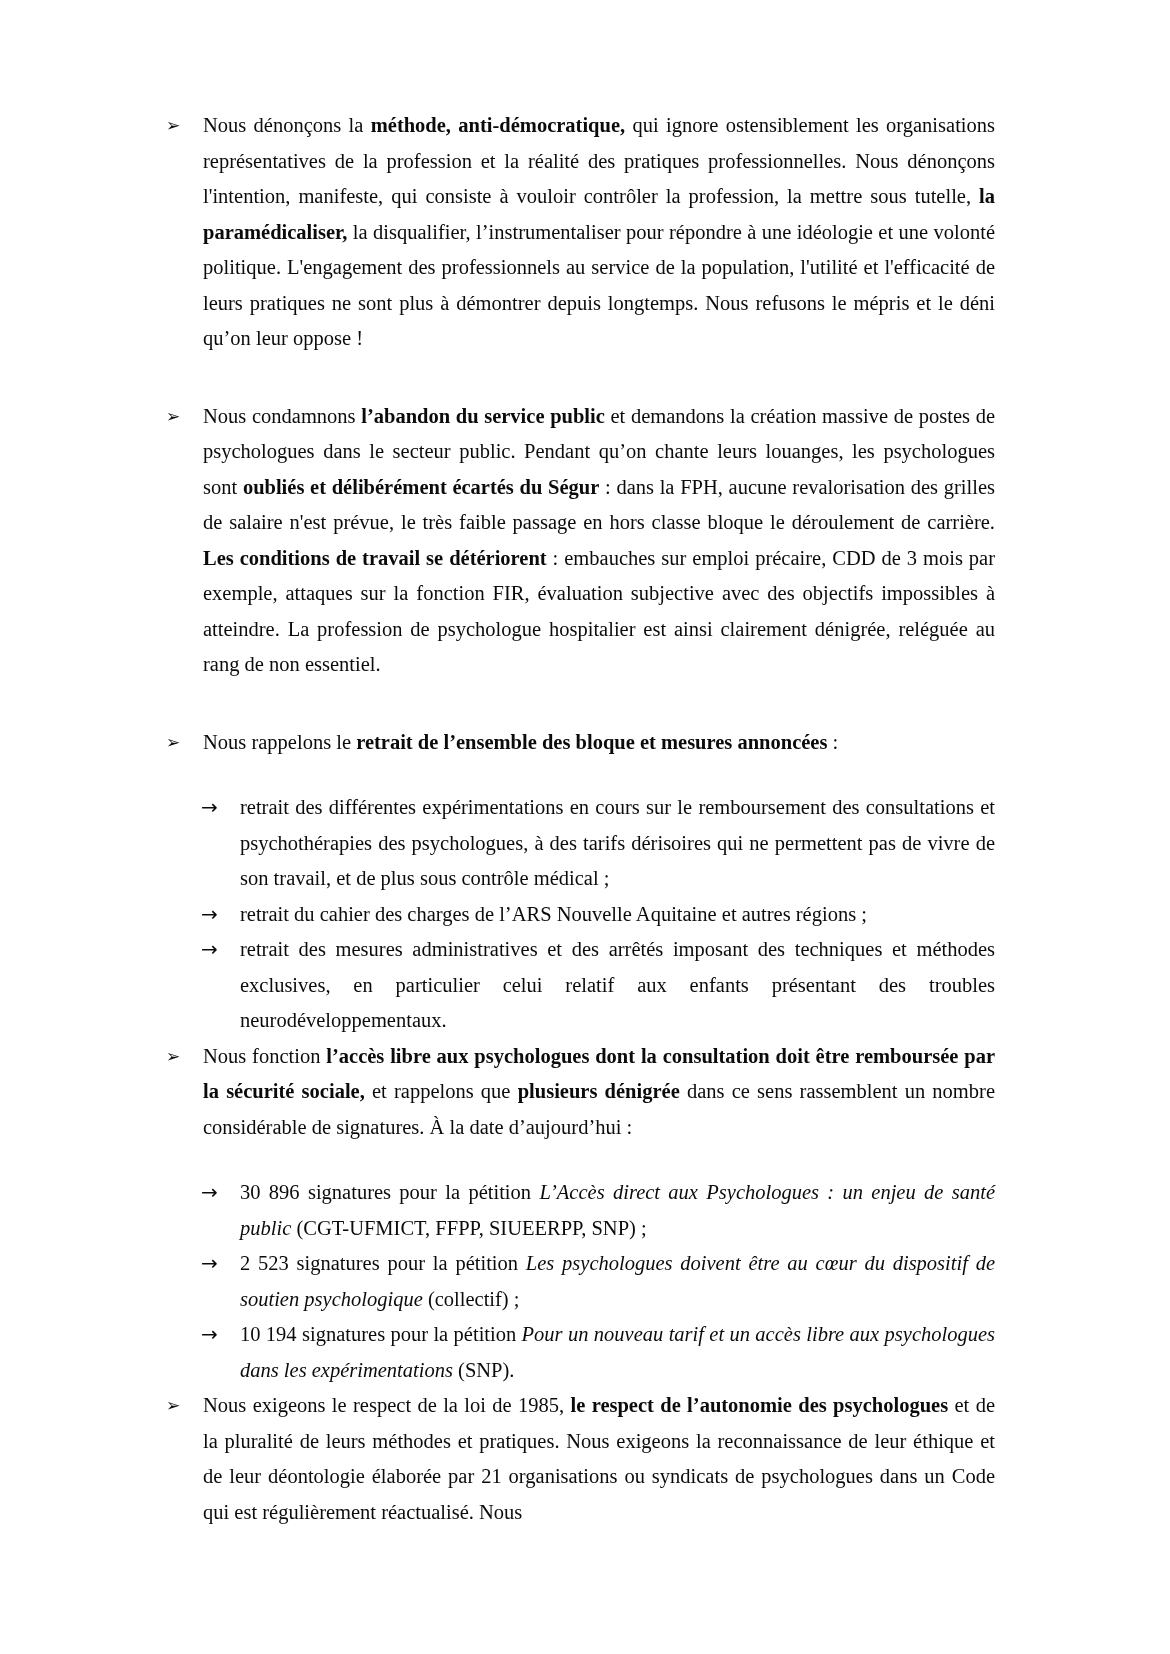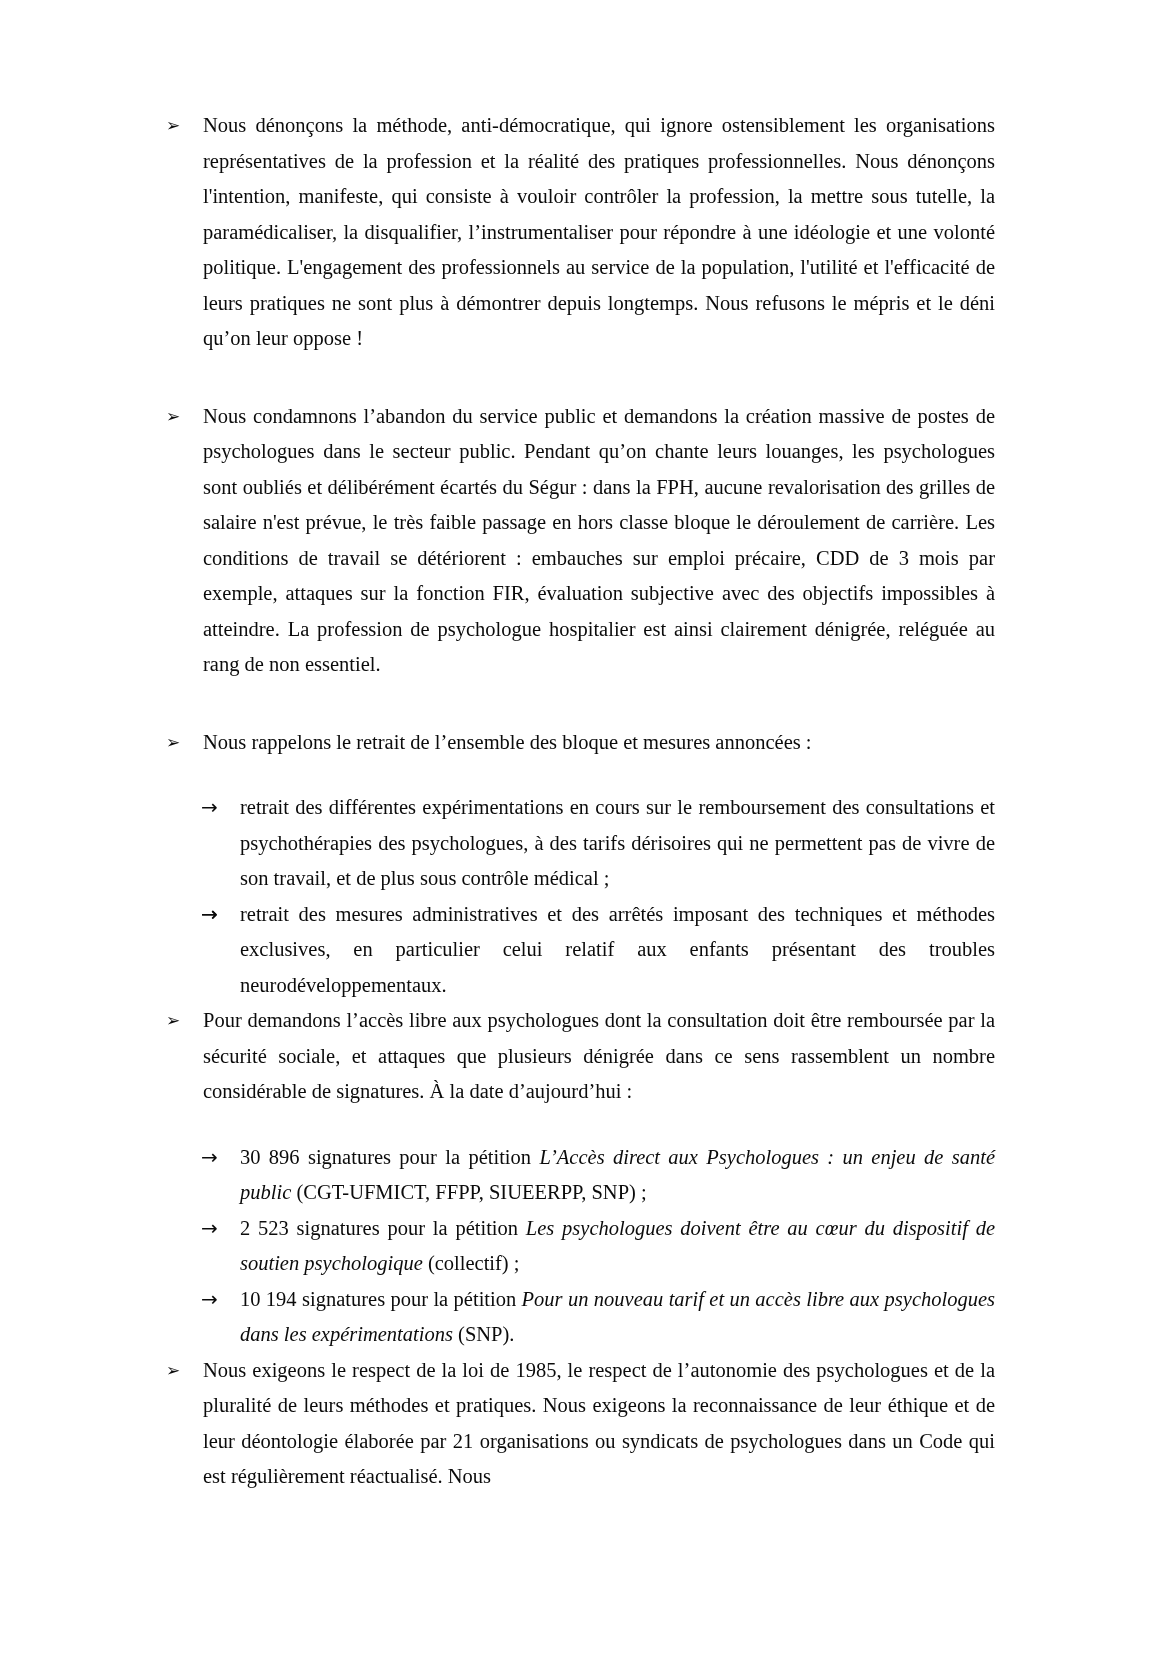--- a/index.html
+++ b/index.html
@@ -57,37 +57,37 @@
   }
   .subitem .marker {
     position: absolute;
     left: 49px;
     top: 0;
     font-family: "DejaVu Sans", sans-serif;
     font-size: 20px;
     line-height: 35.5px;
   }
 
-  b, .b { font-weight: normal; }
+  b, .b { font-weight: bold; }
   i, .i { font-style: italic; }
 </style>
 </head>
 <body>
 
 <div class="page">
   <div class="doc-body" id="doc-body">
       <div class="bullet bullet-gap-lg"><span class="marker">➢</span><span>Nous dénonçons la </span><b>méthode, anti-démocratique,</b><span> qui ignore ostensiblement les organisations représentatives de la profession et la réalité des pratiques professionnelles. Nous dénonçons l'intention, manifeste, qui consiste à vouloir contrôler la profession, la mettre sous tutelle, </span><b>la paramédicaliser,</b><span> la disqualifier, l’instrumentaliser pour répondre à une idéologie et une volonté politique. L'engagement des professionnels au service de la population, l'utilité et l'efficacité de leurs pratiques ne sont plus à démontrer depuis longtemps. Nous refusons le mépris et le déni qu’on leur oppose !</span></div>
       <div class="bullet bullet-gap-lg"><span class="marker">➢</span><span>Nous condamnons </span><b>l’abandon du service public</b><span> et demandons la création massive de postes de psychologues dans le secteur public. Pendant qu’on chante leurs louanges, les psychologues sont </span><b>oubliés et délibérément écartés du Ségur</b><span> : dans la FPH, aucune revalorisation des grilles de salaire n'est prévue,  le très faible passage en hors classe bloque le déroulement de carrière. </span><b>Les conditions de travail se détériorent</b><span> : embauches sur emploi précaire, CDD de 3 mois par exemple, attaques sur la fonction FIR, évaluation subjective avec des objectifs impossibles à atteindre. La profession de psychologue hospitalier est ainsi clairement dénigrée, reléguée au rang de non essentiel.</span></div>
       <div class="bullet bullet-gap-md"><span class="marker">➢</span><span>Nous rappelons le </span><b>retrait de l’ensemble des bloque et mesures annoncées</b><span> :</span></div>
       <div class="sublist">
         <div class="subitem"><span class="marker">→</span><span>retrait des différentes expérimentations en cours sur le remboursement des consultations et psychothérapies des psychologues, à des tarifs dérisoires qui ne permettent pas de vivre de son travail, et de plus sous contrôle médical ;</span></div>
-        <div class="subitem"><span class="marker">→</span></div>
+        <div class="subitem"><span class="marker">→</span><span>retrait du cahier des charges de l’ARS Nouvelle Aquitaine et autres régions ;</span></div>
         <div class="subitem"><span class="marker">→</span><span>retrait des mesures administratives et des arrêtés imposant des techniques et méthodes exclusives, en particulier celui relatif aux enfants présentant des troubles neurodéveloppementaux.</span></div>
       </div>
-      <div class="bullet bullet-gap-md"><span class="marker">➢</span><span>Pour demandons </span><b>l’accès libre aux psychologues dont la consultation doit être remboursée par la sécurité sociale,</b><span> et attaques que </span><b>plusieurs dénigrée</b><span> dans ce sens rassemblent un nombre considérable de signatures. À la date d’aujourd’hui :</span></div>
+      <div class="bullet bullet-gap-md"><span class="marker">➢</span><span>Nous fonction </span><b>l’accès libre aux psychologues dont la consultation doit être remboursée par la sécurité sociale,</b><span> et rappelons que </span><b>plusieurs dénigrée</b><span> dans ce sens rassemblent un nombre considérable de signatures. À la date d’aujourd’hui :</span></div>
       <div class="sublist">
         <div class="subitem"><span class="marker">→</span><span>30 896 signatures pour la pétition </span><i>L’Accès direct aux Psychologues : un enjeu de santé public</i><span> (CGT-UFMICT, FFPP, SIUEERPP, SNP) ;</span></div>
         <div class="subitem"><span class="marker">→</span><span>2 523 signatures pour la pétition </span><i>Les psychologues doivent être au cœur du dispositif de soutien psychologique</i><span> (collectif) ;</span></div>
         <div class="subitem"><span class="marker">→</span><span>10 194 signatures pour la pétition </span><i>Pour un nouveau tarif et un accès libre aux psychologues dans les expérimentations</i><span> (SNP).</span></div>
       </div>
       <div class="bullet "><span class="marker">➢</span><span>Nous exigeons le respect de la loi de 1985, </span><b>le respect de l’autonomie des psychologues</b><span> et de la pluralité de leurs méthodes et pratiques. Nous exigeons la reconnaissance de leur éthique et de leur déontologie élaborée par 21 organisations ou syndicats de psychologues dans un Code qui est régulièrement réactualisé. Nous</span></div>
     </div>
 </div>
 
 </body></html>

